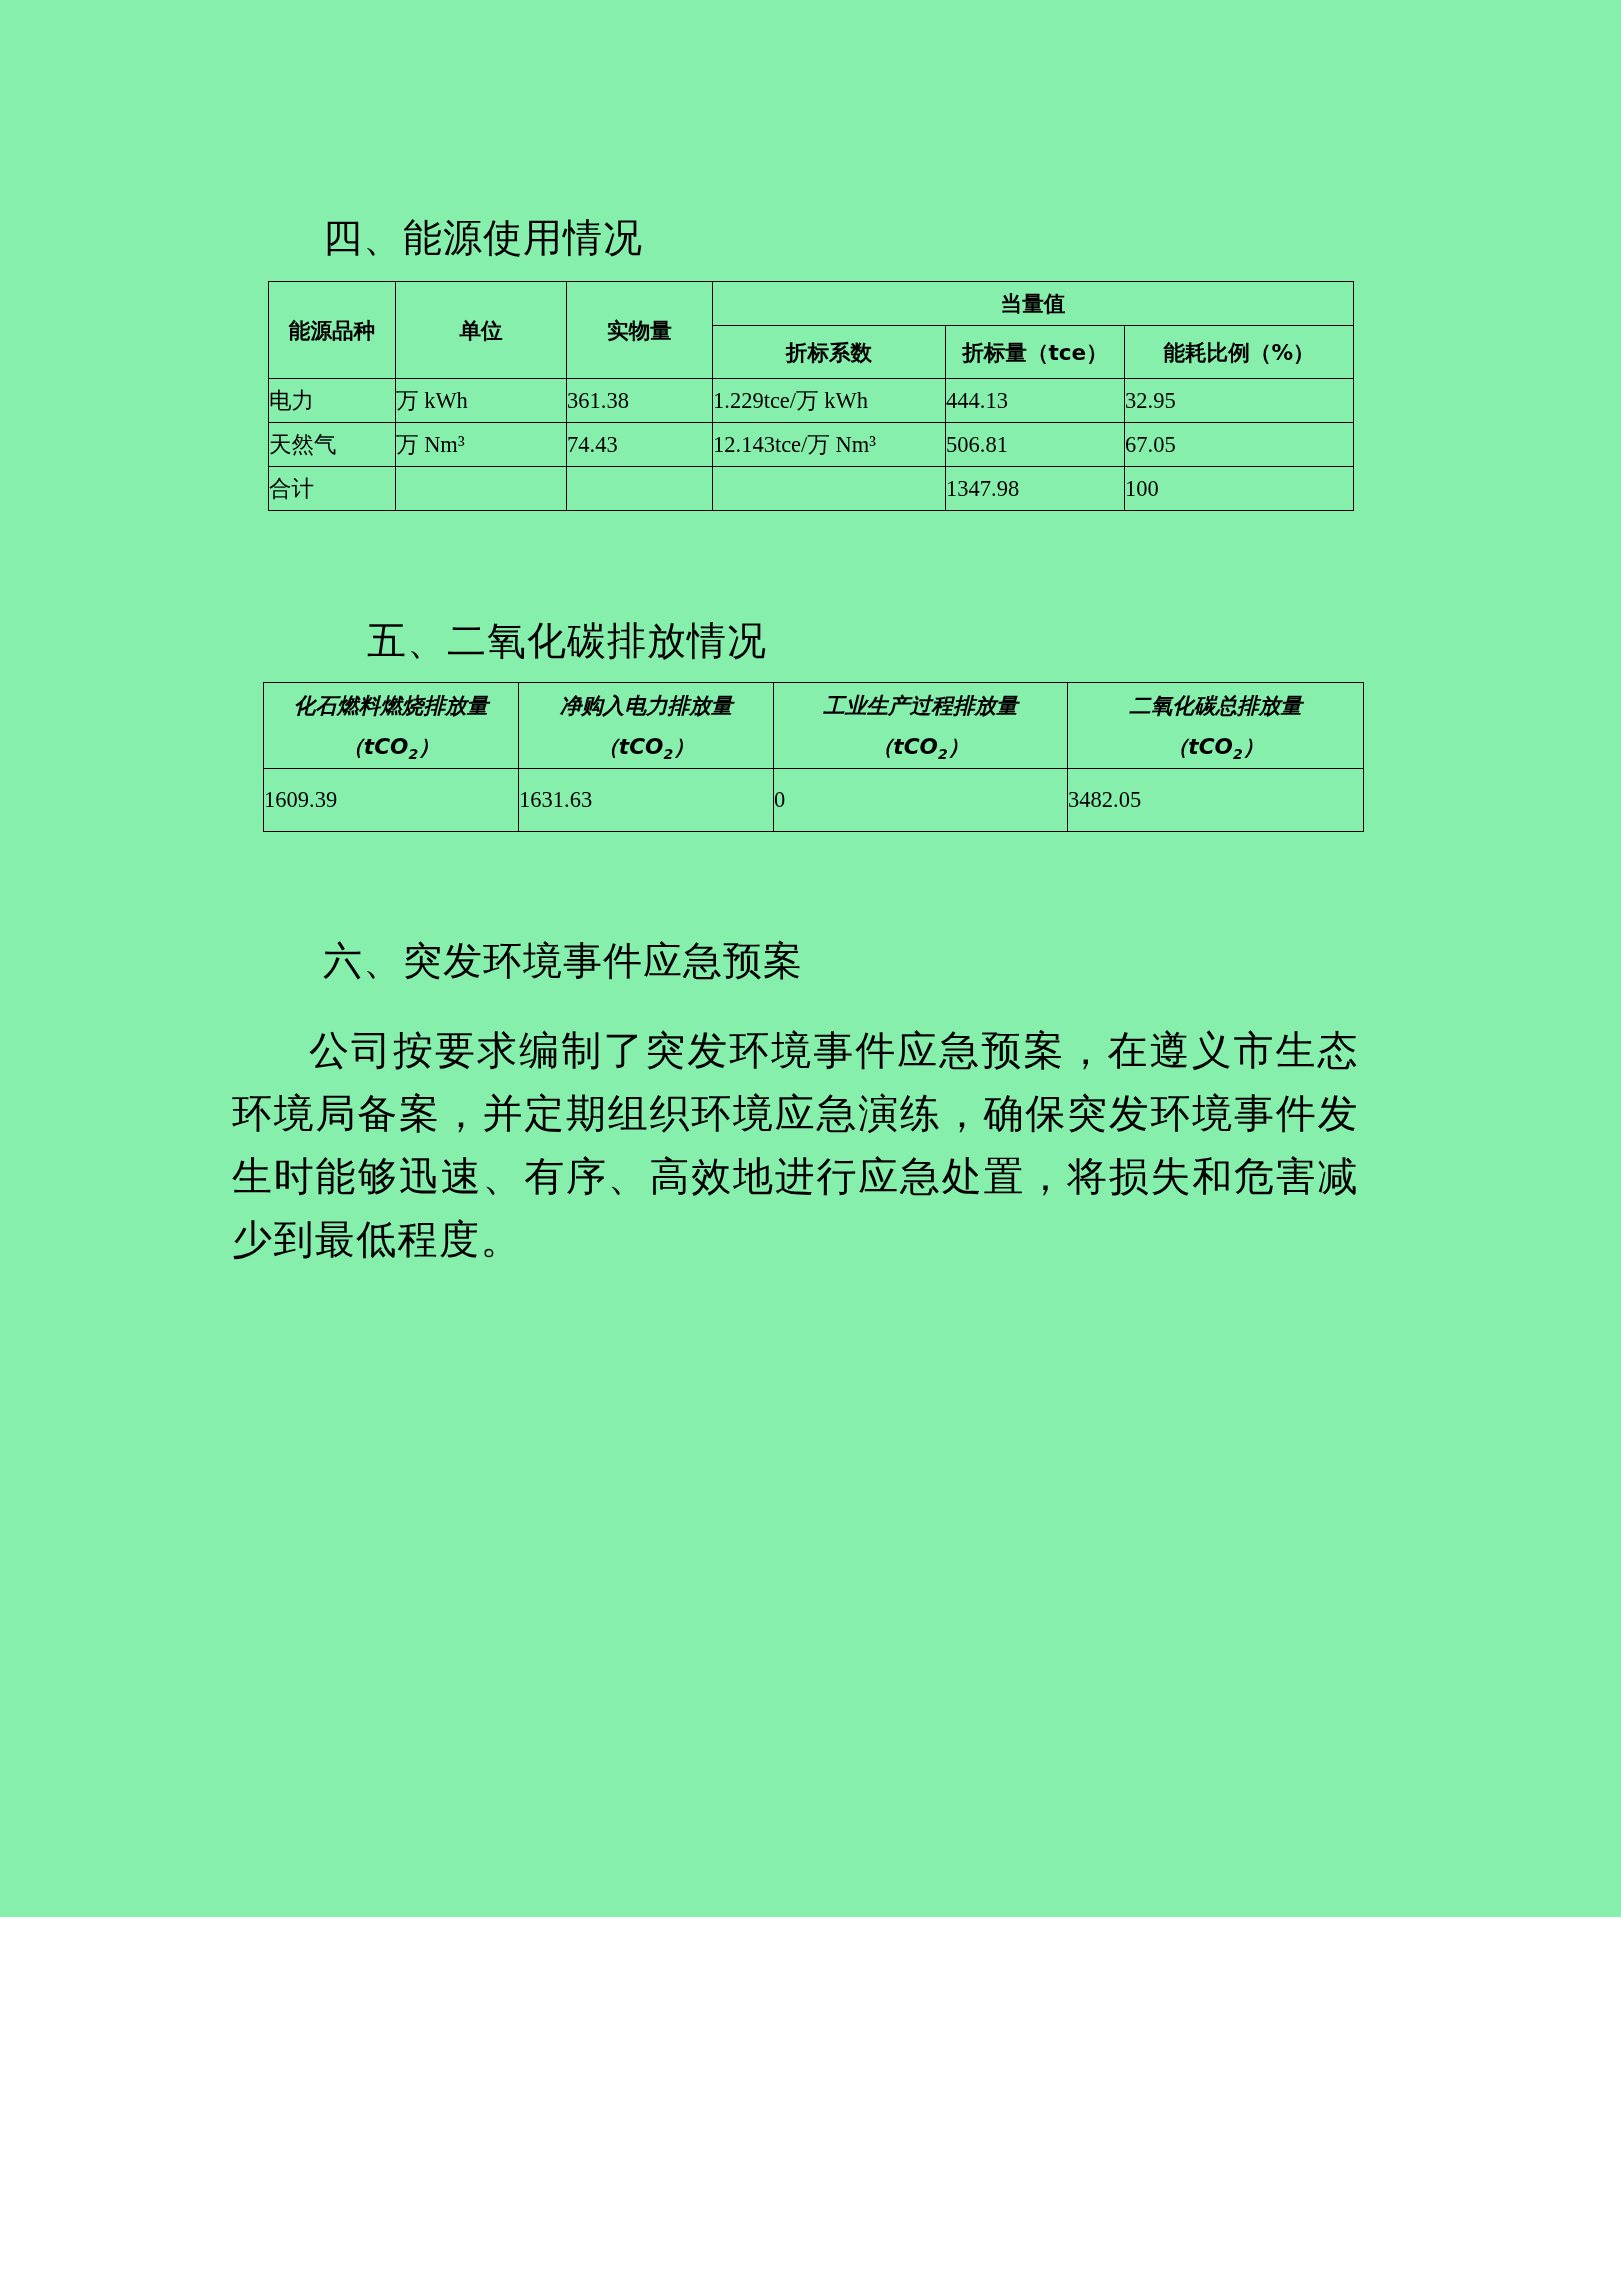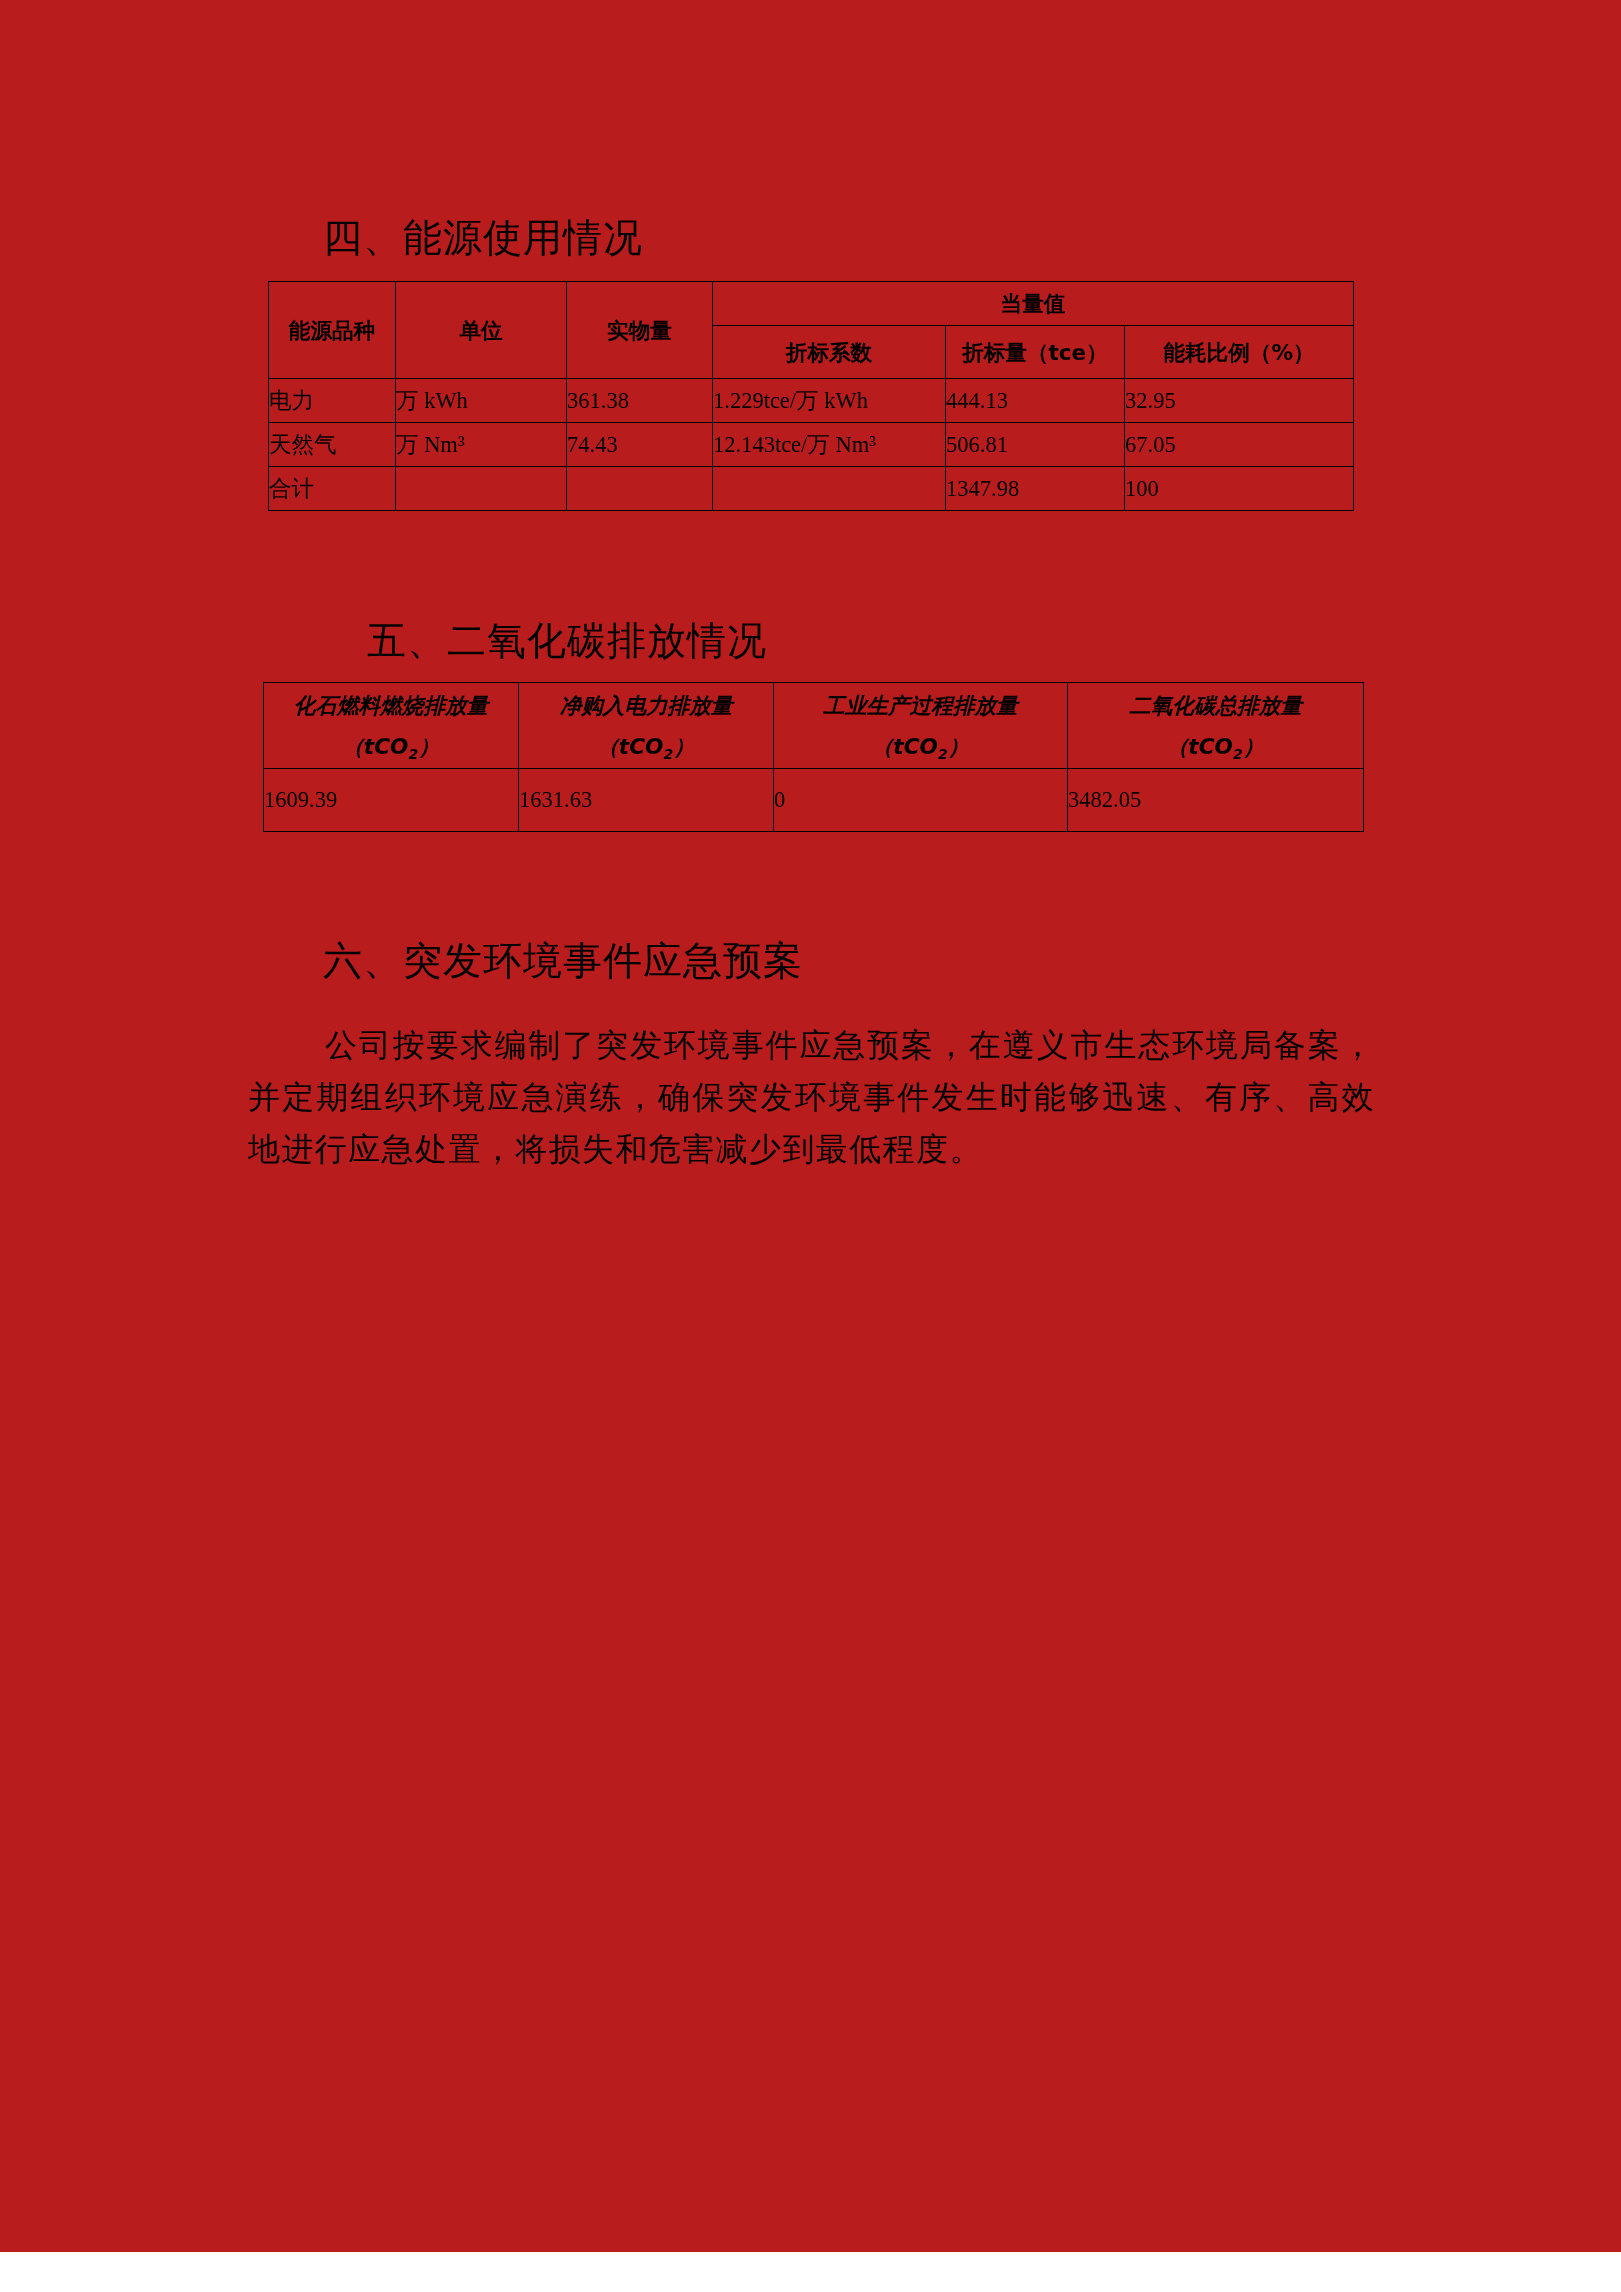--- a/index.html
+++ b/index.html
@@ -12,22 +12,22 @@
       height: 2293px;
       position: relative;
       overflow: hidden;
       color: #000000;
       font-family: "DejaVu Serif", "Liberation Serif", serif;
     }
     .page {
       position: absolute;
       left: 0; top: 0;
       width: 1621px;
-      height: 2252px;
-      background: #b91c1c;
+      height: 1917px;
+      background: #86efac;
     }
     .heading {
       position: absolute;
       left: 323px;
       margin: 0;
       font-family: "DejaVu Sans", "Liberation Sans", sans-serif;
       font-weight: normal;
       font-size: 39px;
       line-height: 43px;
       letter-spacing: 1px;
@@ -83,27 +83,27 @@
       line-height: 41px;
       font-style: italic;
     }
     #carbon-table th .unit {
       display: block;
     }
     sub, sup { font-size: 0.65em; line-height: 0; }
 
     .body-text {
       position: absolute;
-      left: 248px;
+      left: 232px;
       top: 1019px;
       width: 1127px;
       margin: 0;
       font-family: "DejaVu Sans", "Liberation Sans", sans-serif;
-      font-size: 32px;
-      line-height: 52px;
+      font-size: 40px;
+      line-height: 63px;
       text-indent: 77px;
       text-align: justify;
       letter-spacing: 1.4px;
     }
   </style>
 </head>
 <body>
 
 <div class="page">
 

